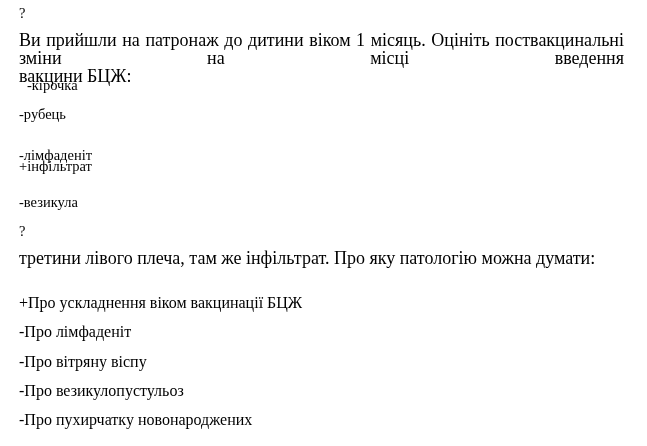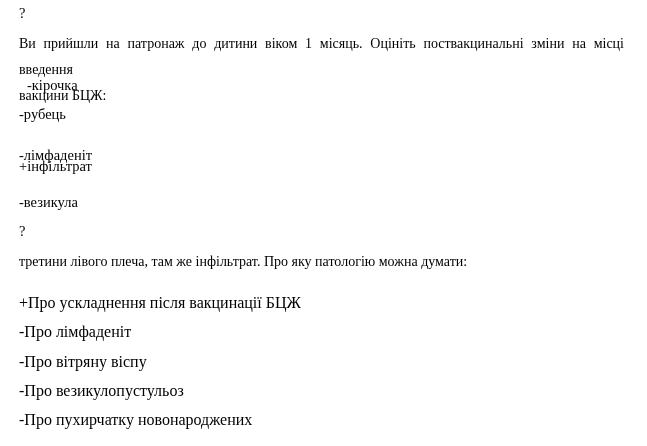--- a/index.html
+++ b/index.html
@@ -19,22 +19,22 @@
       position: absolute;
       left: 19px;
       white-space: nowrap;
       font-size: 14.5px;
       line-height: 18px;
     }
     .para {
       position: absolute;
       left: 19px;
       width: 605px;
-      font-size: 14px;
-      line-height: 26px;
+      font-size: 18px;
+      line-height: 18px;
       text-align: justify;
       text-align-last: left;
     }
     .para .l1 {
       display: block;
       text-align: justify;
       text-align-last: justify;
     }
     .para .l2 {
       display: block;
@@ -59,17 +59,17 @@
 <div class="line" style="top:134px;margin-top:23px;">+інфільтрат</div>
 <div class="line" style="top:146px;">-лімфаденіт</div>
 <div class="line" style="top:193px;">-везикула</div>
 
 <div class="line" style="top:222px;">?</div>
 
 <div class="para" style="top:249px;">
   <span class="l2">третини лівого плеча, там же інфільтрат. Про яку патологію можна думати:</span>
 </div>
 
-<div class="line big" style="top:294px;">+Про ускладнення після  вакцинації БЦЖ</div>
+<div class="line big" style="top:294px;">+Про ускладнення віком  вакцинації БЦЖ</div>
 <div class="line big" style="top:323px;text-align:center;">-Про лімфаденіт</div>
 <div class="line big" style="top:353px;">-Про вітряну віспу</div>
 <div class="line big" style="top:382px;">-Про везикулопустульоз</div>
 <div class="line big" style="top:411px;">-Про пухирчатку новонароджених</div>
 
 </body></html>

